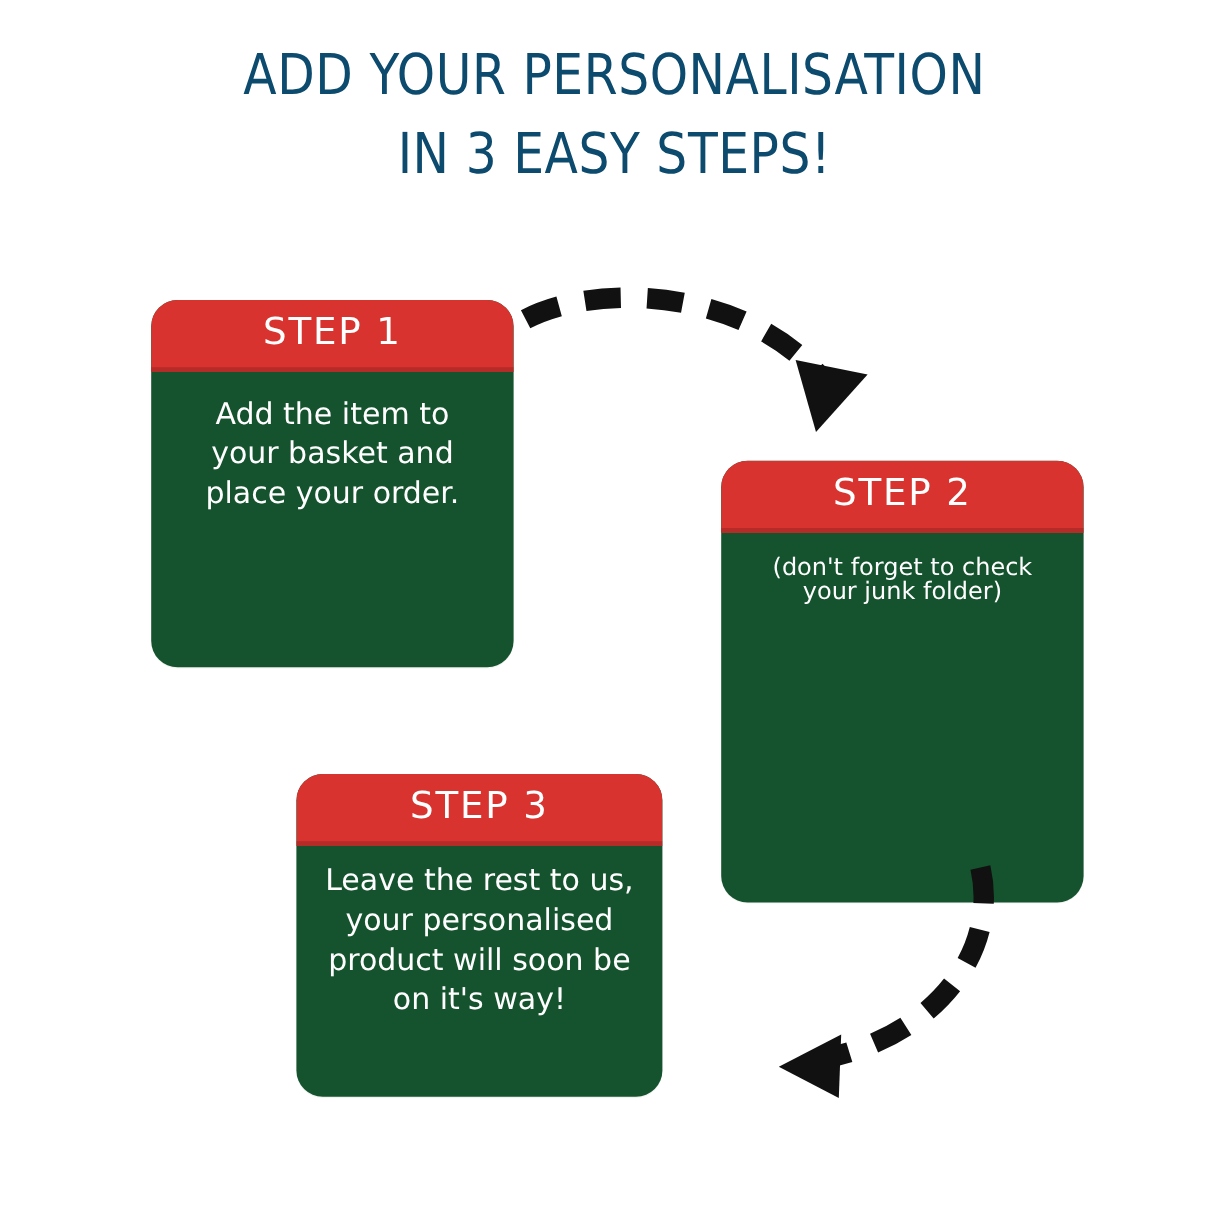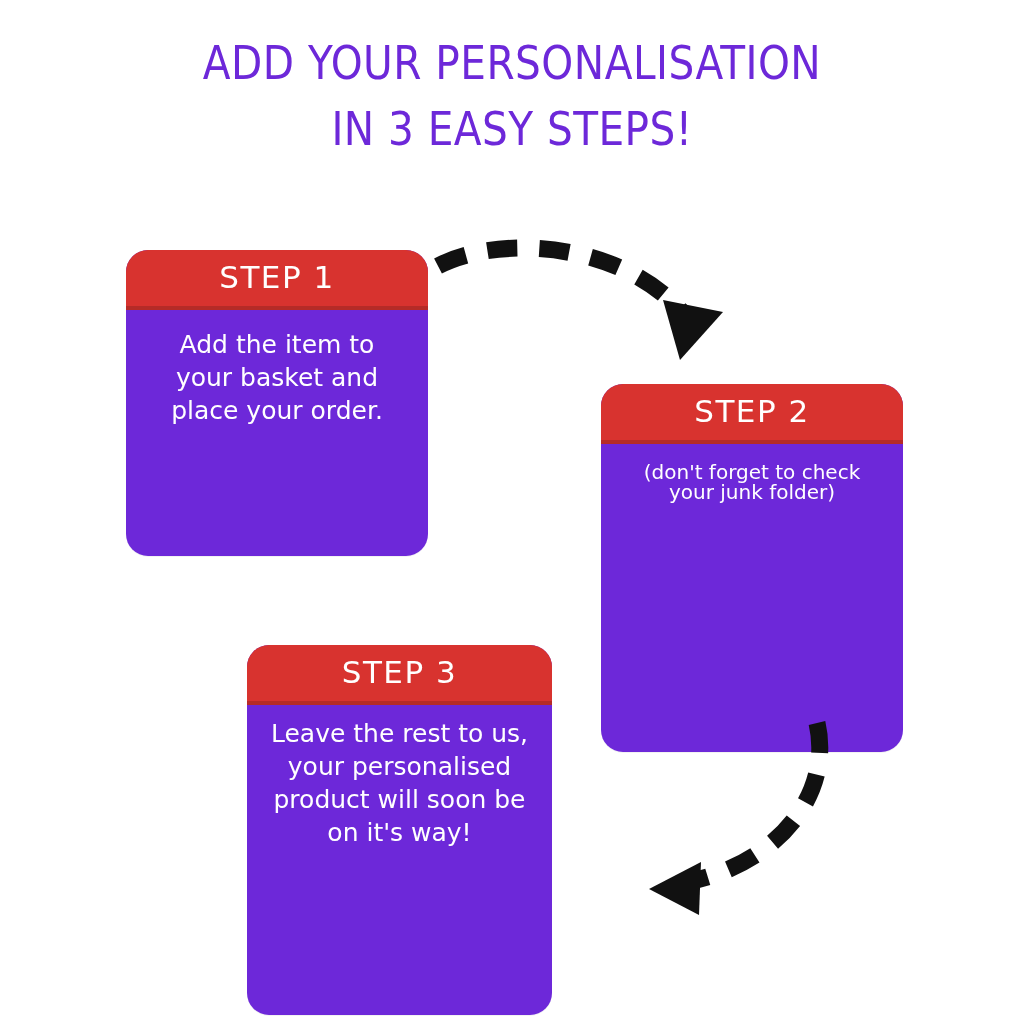--- a/index.html
+++ b/index.html
@@ -21,37 +21,37 @@
     height: 1024px;
   }
 
   
   .heading {
     position: absolute;
     left: 0;
     top: 30px;
     width: 1024px;
     text-align: center;
-    color: #6d28d9;
+    color: #0c4a6e;
     letter-spacing: 0.5px;
   }
   .heading .line {
     display: block;
     font-size: 47px;
     line-height: 66px;
     font-weight: 400;
     font-family: "DejaVu Sans", sans-serif;
     font-stretch: condensed;
     transform: scaleX(0.96);
   }
 
   
   .card {
     position: absolute;
-    background: #6d28d9;
+    background: #14532d;
     border-radius: 22px;
     box-shadow: 0 1px 0 rgba(0,0,0,0.05);
     overflow: hidden;
     display: flex;
     flex-direction: column;
     align-items: stretch;
   }
   .card-header {
     background: #d8332f;
     color: #ffffff;
@@ -81,21 +81,21 @@
     line-height: 20px;
     margin-top: 0;
     color: #ffffff;
   }
 
   #card-step1 { left: 126px; top: 250px; width: 302px; height: 306px; }
   #card-step1 .card-body { }
 
   #card-step2 { left: 601px; top: 384px; width: 302px; height: 368px; }
 
-  #card-step3 { left: 247px; top: 645px; width: 305px; height: 370px; }
+  #card-step3 { left: 247px; top: 645px; width: 305px; height: 269px; }
   #card-step3 .card-body { padding-top: 12px; }
 
   
   .arrow-svg {
     position: absolute;
     pointer-events: none;
   }
   #arrow-top { left: 430px; top: 238px; width: 320px; height: 150px; }
   #arrow-bottom { left: 565px; top: 715px; width: 300px; height: 210px; }
 </style>

